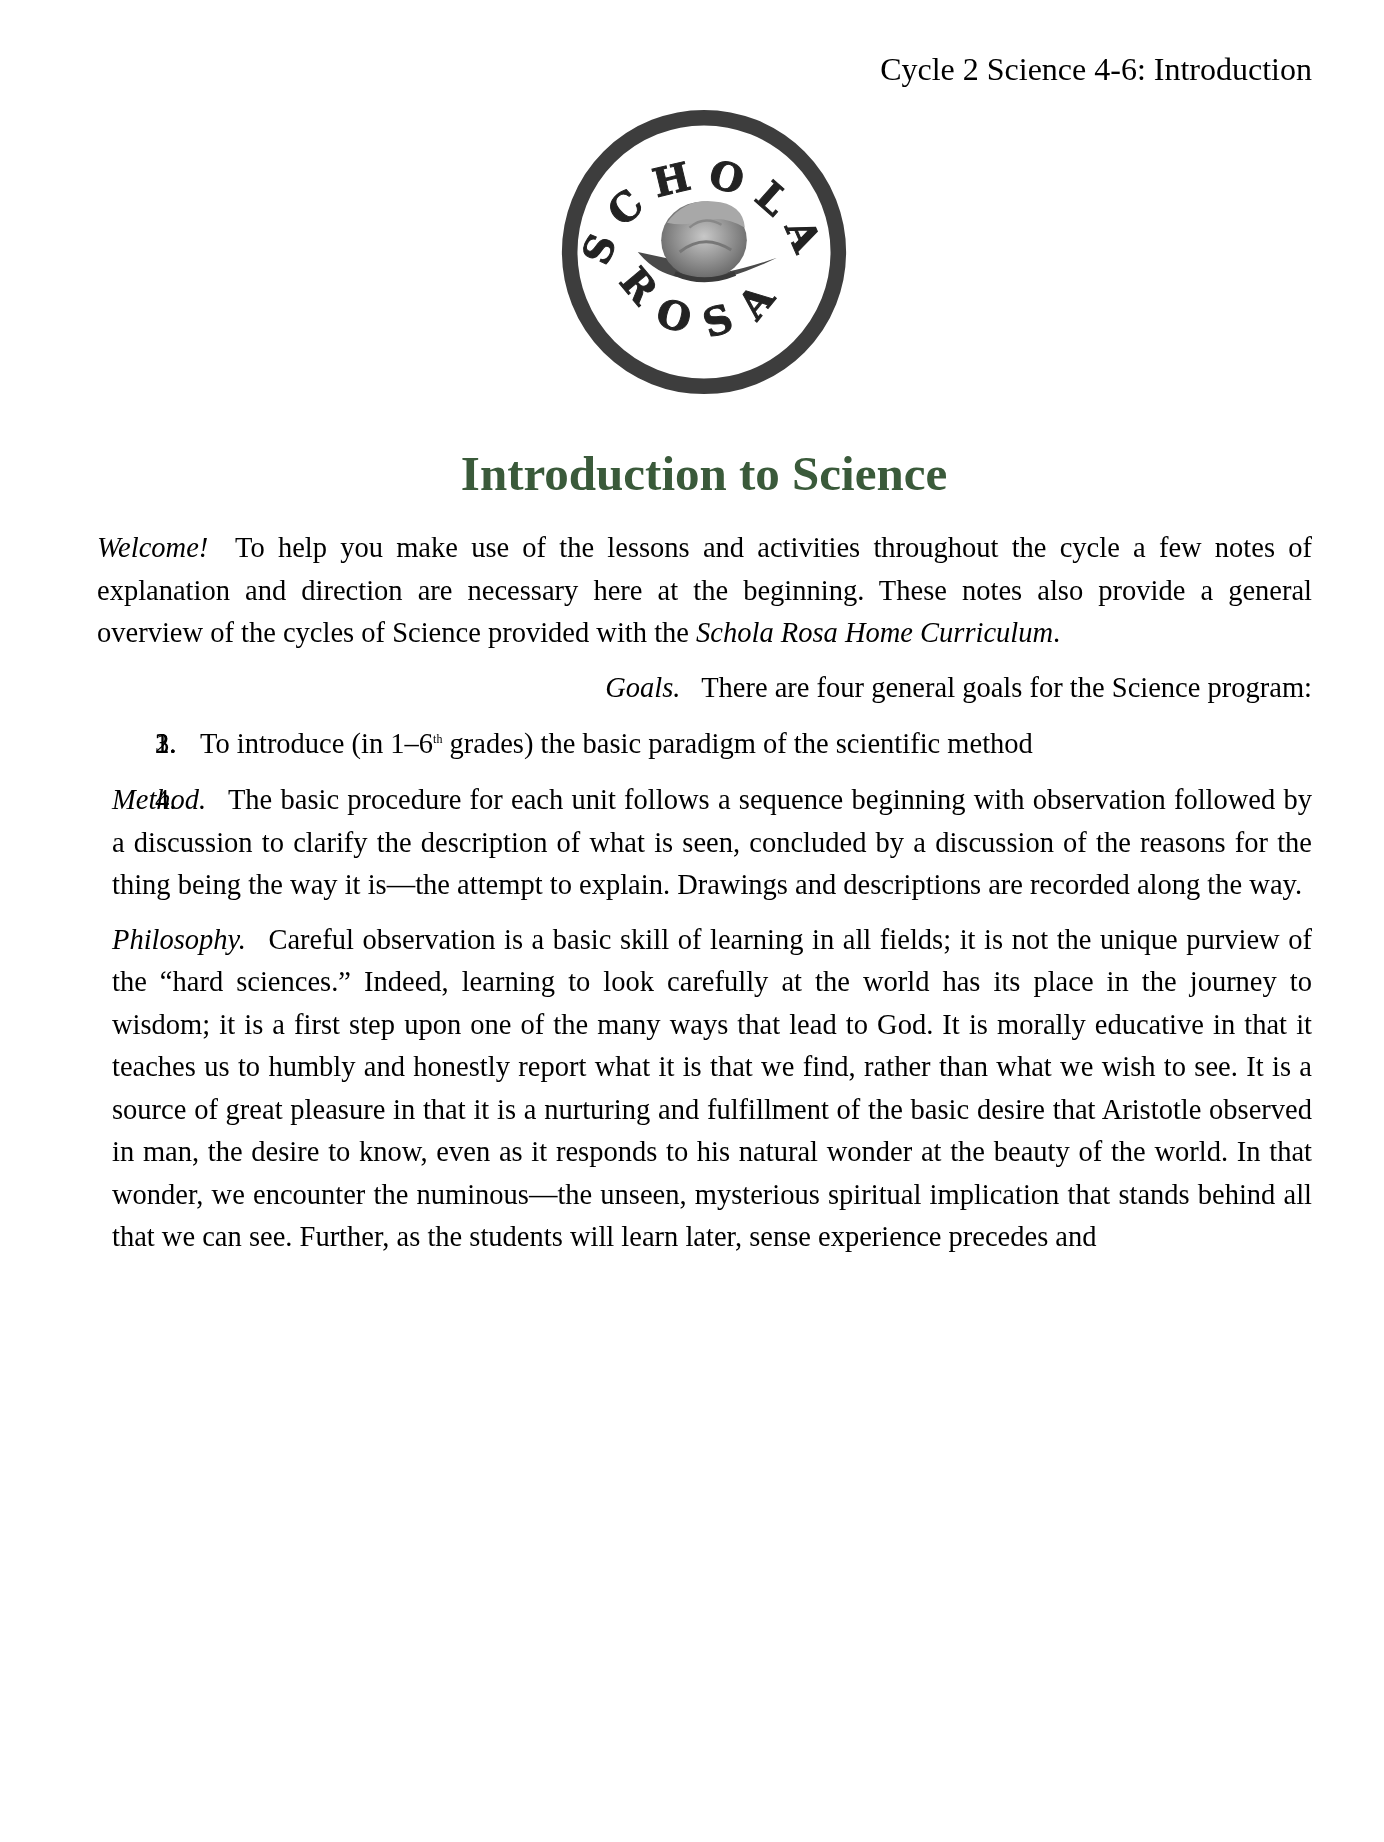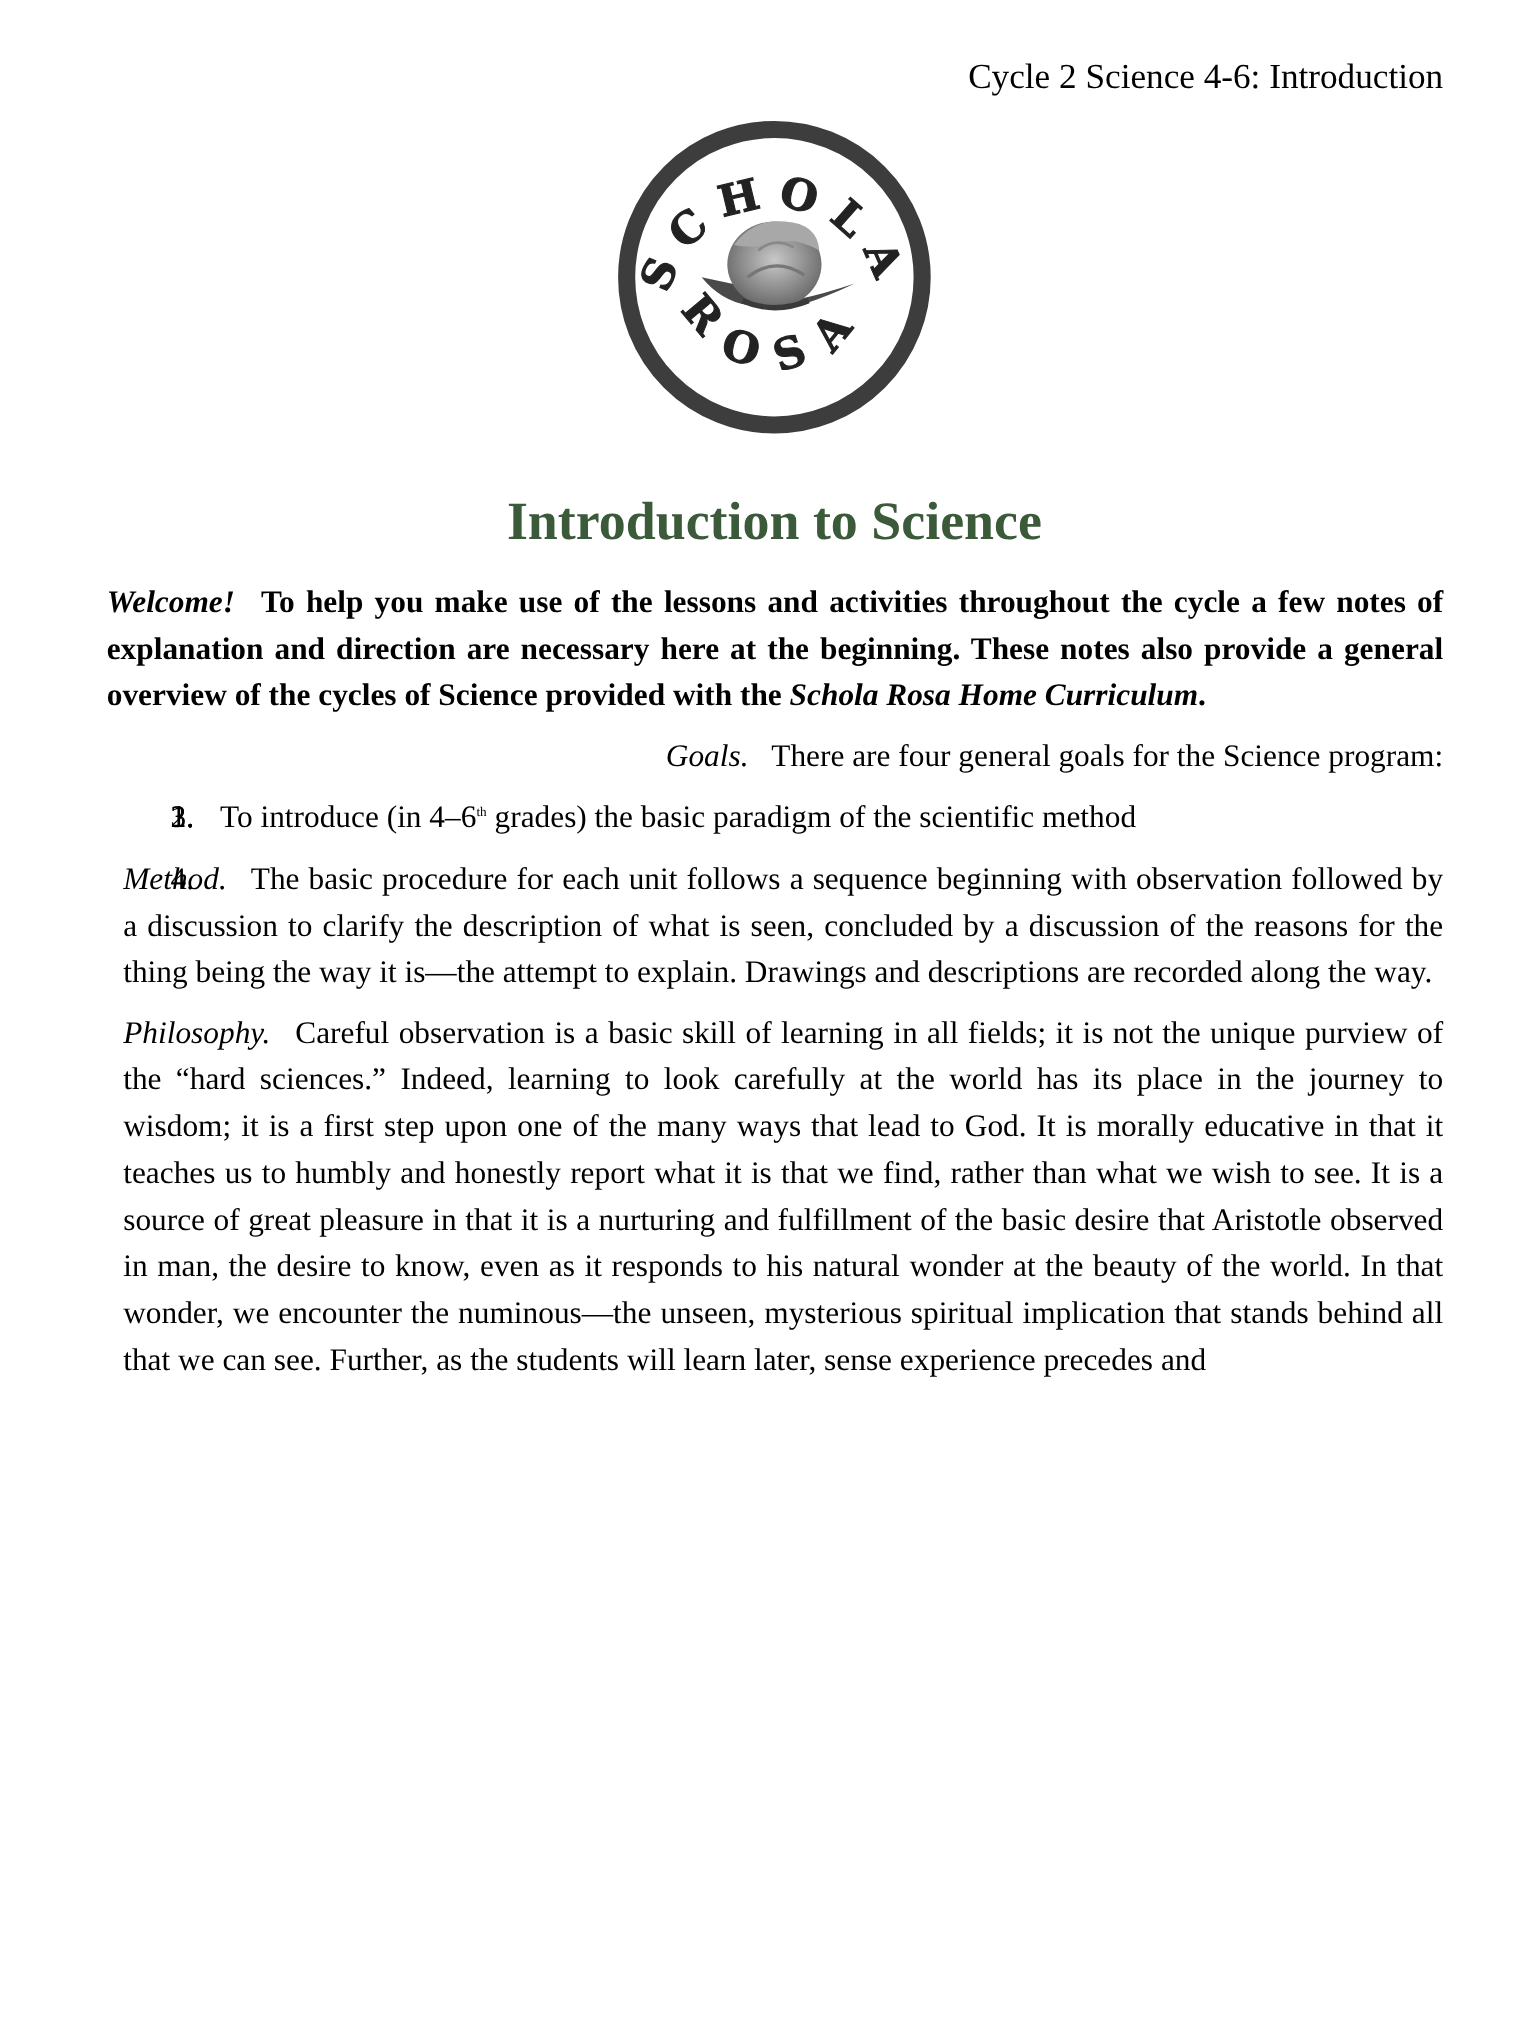--- a/index.html
+++ b/index.html
@@ -19,21 +19,21 @@
   .title {
     position: absolute; left: 12px; width: 1384px; top: 444px;
     text-align: center; font-weight: bold; font-size: 49px; line-height: 60px;
     color: #3a5a3a;
   }
   .content {
     position: absolute; left: 97px; width: 1215px; top: 527px;
     font-size: 28.5px; line-height: 42.5px;
   }
   .content p { margin: 0; text-align: justify; }
-  .content p.welcome { margin-bottom: 12px; font-weight: bold; }
+  .content p.welcome { margin-bottom: 12px; }
   .content p.goals { margin-bottom: 12px; text-align: right; }
   .content em { font-style: italic; }
   .lead { font-style: italic; margin-right: 14px; }
   ol.goal-list {
     list-style: none; margin: 0 0 12px 0; padding: 0 0 0 58px;
   }
   ol.goal-list li {
     position: relative; padding-left: 45px; margin-bottom: 14px;
     line-height: 42px; padding-right: 40px;
   }
@@ -89,21 +89,21 @@
 
   <ol class="goal-list">
     <li>
       <span class="num">1.</span>
     </li>
     <li>
       <span class="num">2.</span>
     </li>
     <li>
       <span class="num">3.</span>
-      <span><span>To introduce (in 4–6</span><sup>th</sup><span> grades) the basic paradigm of the scientific method</span></span>
+      <span><span>To introduce (in 1–6</span><sup>th</sup><span> grades) the basic paradigm of the scientific method</span></span>
     </li>
     <li>
       <span class="num">4.</span>
     </li>
   </ol>
 
   <p class="method indented">
     <span class="lead">Method.</span>
     <span>The basic procedure for each unit follows a sequence beginning with observation followed by a discussion to clarify the description of what is seen, concluded by a discussion of the reasons for the thing being the way it is—the attempt to explain.  Drawings and descriptions are recorded along the way.</span>
   </p>

